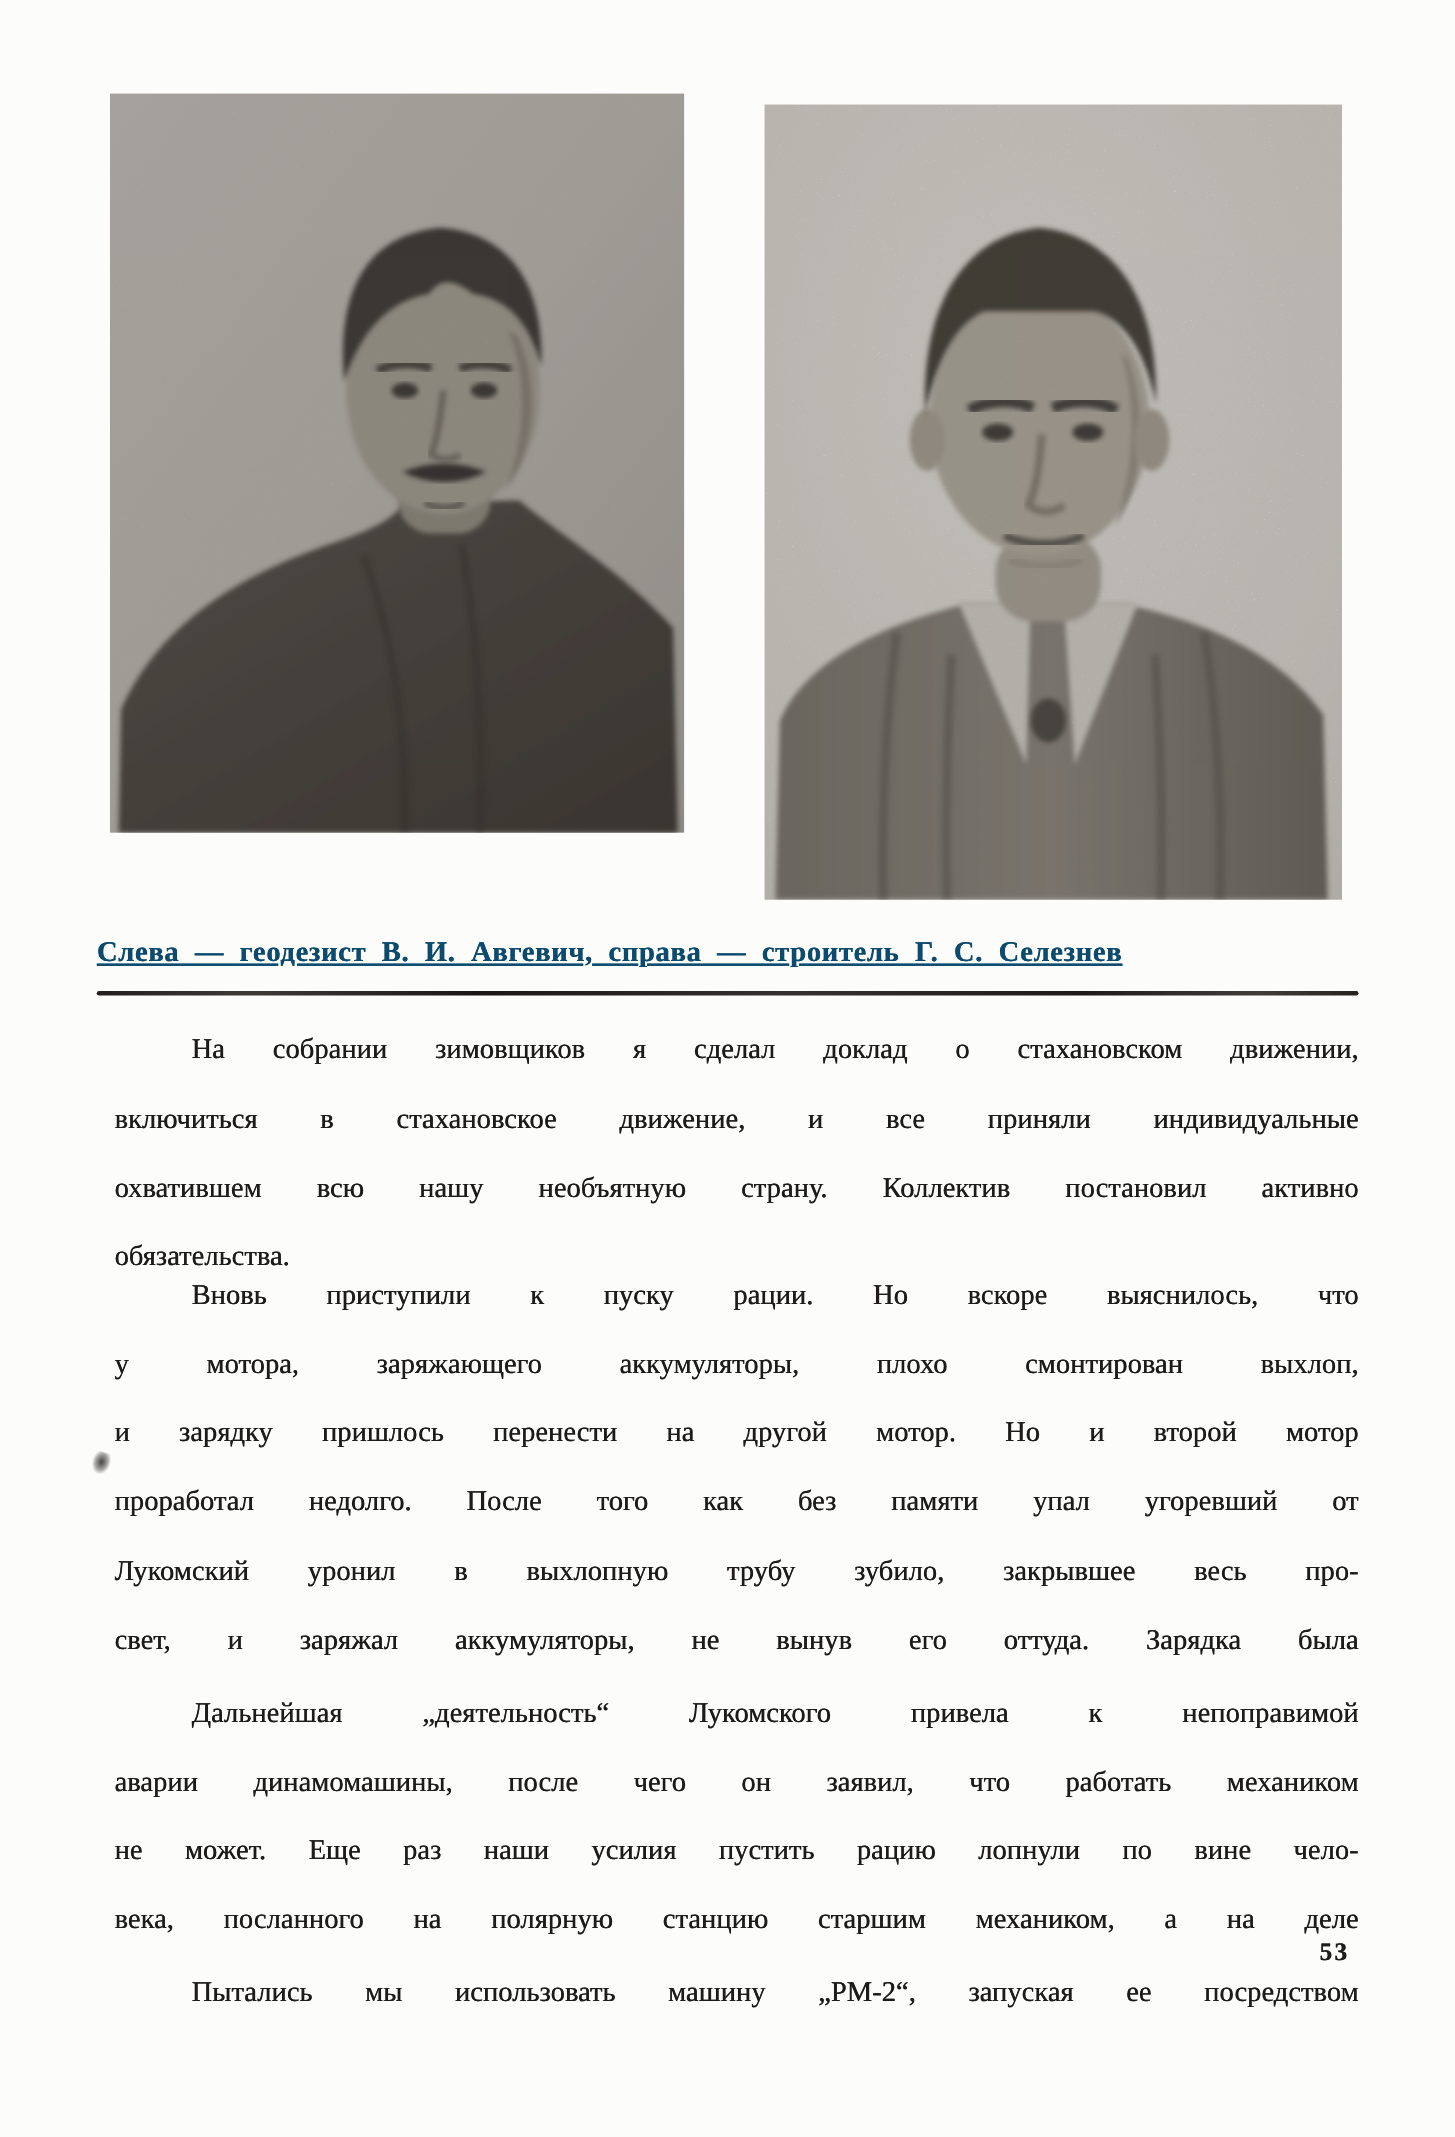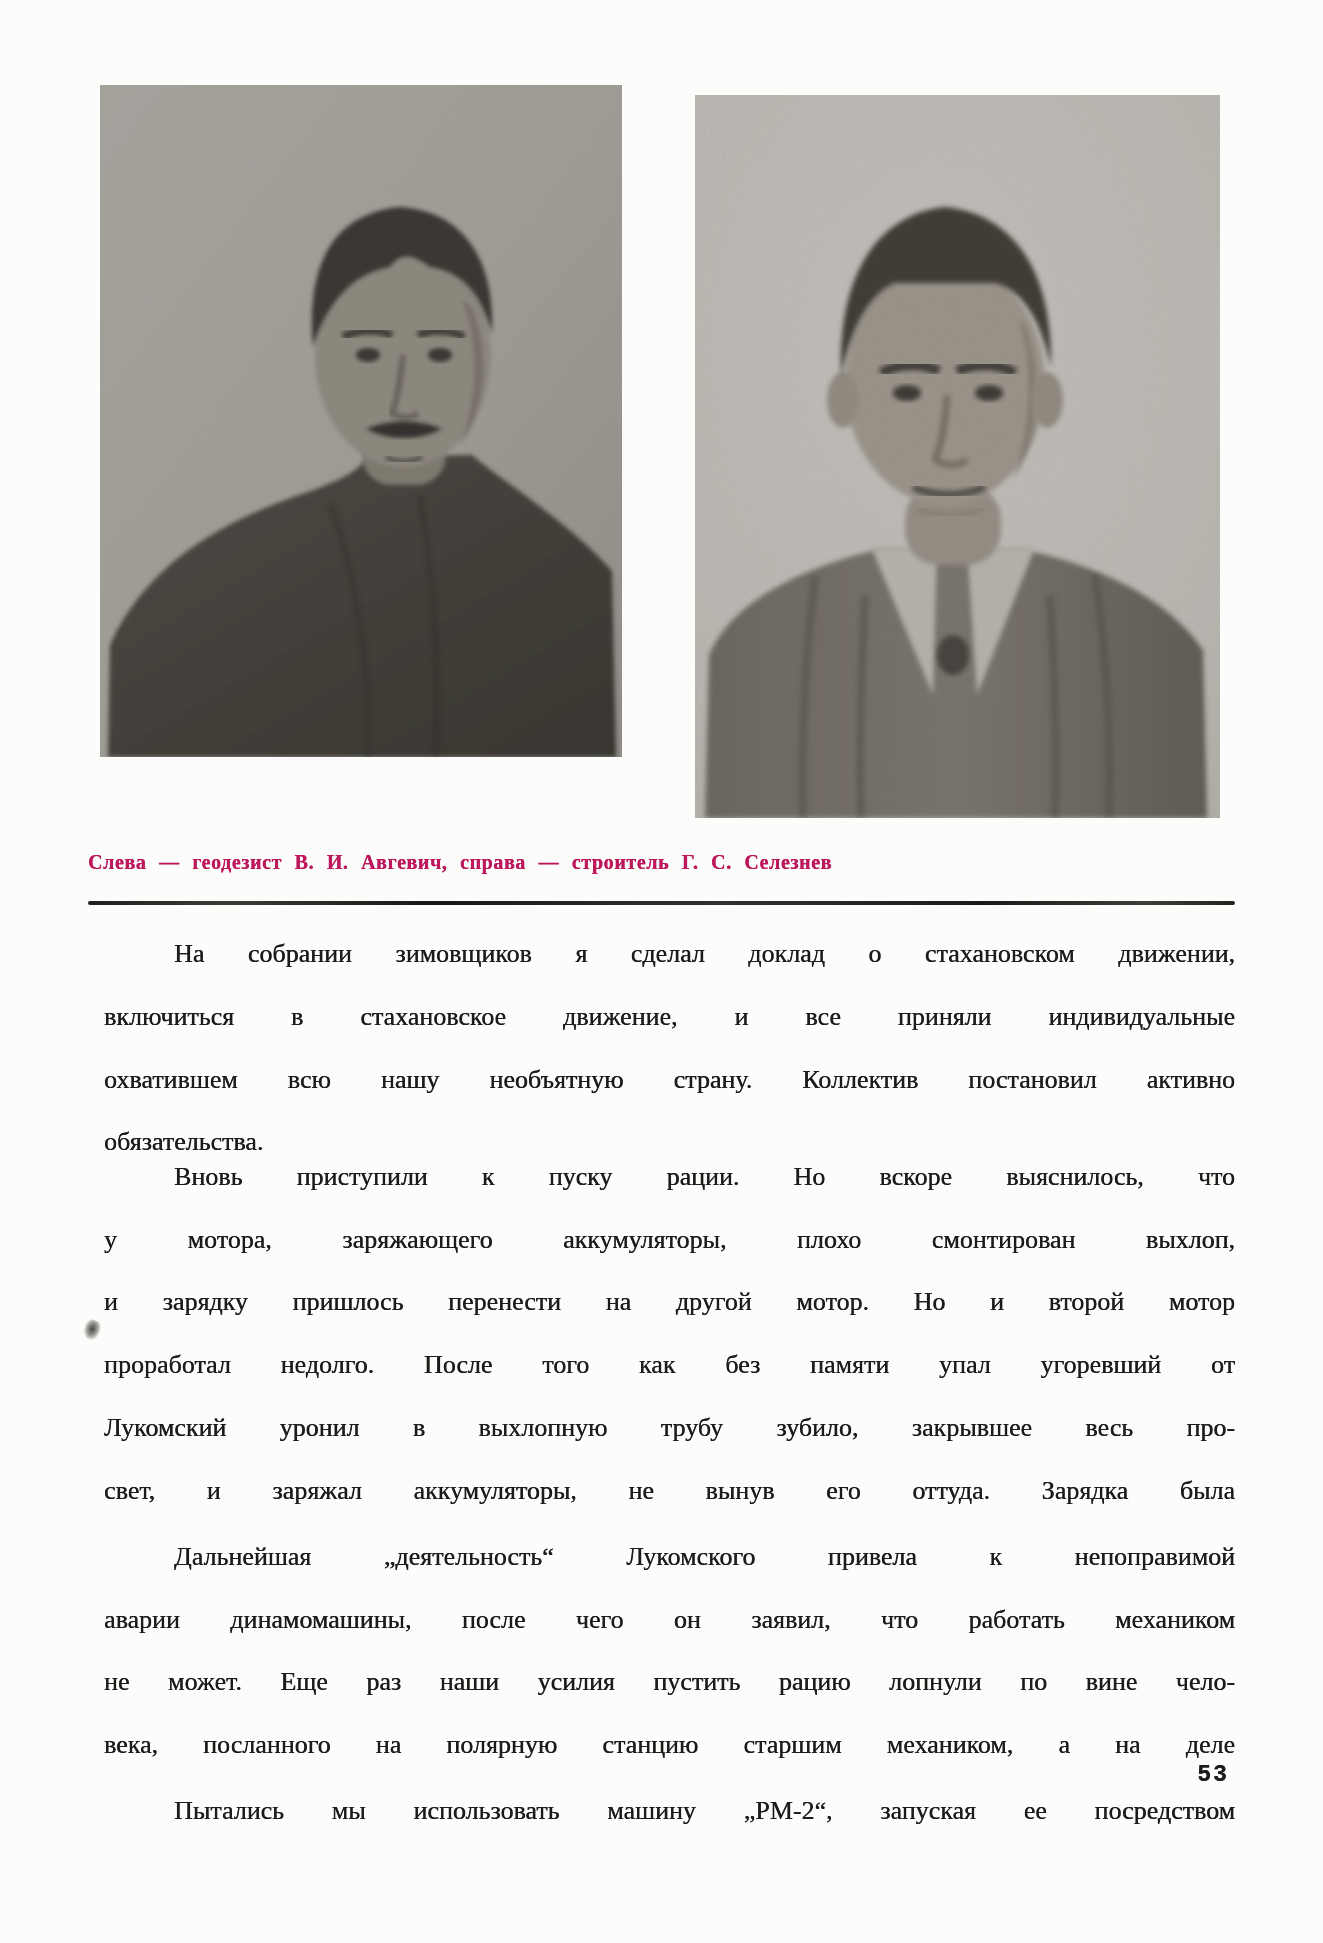--- a/index.html
+++ b/index.html
@@ -9,23 +9,24 @@
     margin:0 auto;
     background:#fcfcfa;
     overflow:hidden;
     font-family:"Liberation Serif", serif;
   }
   .photo{position:absolute;display:block;}
   .photo-left{left:100px;top:85px;}
   .photo-right{left:695px;top:95px;}
   .caption{
     position:absolute;left:88px;top:851px;width:1150px;
-    font-size:20px;font-weight:bold;color:#be185d;
+    font-size:26px;font-weight:bold;color:#0c4a6e;
     letter-spacing:0.6px;word-spacing:7px;
     text-shadow:0.3px 0 0 currentColor;
+    text-decoration:underline;
   }
   .rule{
     position:absolute;left:88px;top:901px;width:1147px;height:4px;
     background:linear-gradient(90deg,#22201e 0%,#3d3b38 12%,#1a1816 30%,#343230 55%,#1d1b19 78%,#403e3b 92%,#252320 100%);
     border-radius:2px;
   }
   .body-text{
     position:absolute;left:88px;top:938px;width:1147px;
     font-size:26px;line-height:31.4px;color:#1d1c1b;
     text-shadow:0.35px 0 0 currentColor;
@@ -39,21 +40,20 @@
     position:absolute;left:84px;top:1320px;width:16px;height:20px;
     background:radial-gradient(ellipse at 50% 45%, rgba(40,38,36,0.85) 0%, rgba(70,66,62,0.5) 45%, rgba(120,116,110,0) 75%);
     filter:blur(0.6px);
     transform:rotate(18deg);
   }
   .page-number{
     position:absolute;left:1188px;top:1762px;width:50px;
     font-size:23px;font-weight:bold;color:#1e1d1c;
     letter-spacing:2px;text-align:center;
     text-shadow:0.3px 0 0 currentColor;
-    font-family:Liberation Mono, monospace;
   }
 </style>
 </head>
 <body>
 
 <div class="page">
 
   <svg class="photo photo-left" width="522" height="672" viewBox="0 0 522 672">
     <defs>
       <linearGradient id="bgL" x1="0" y1="0" x2="1" y2="1">

